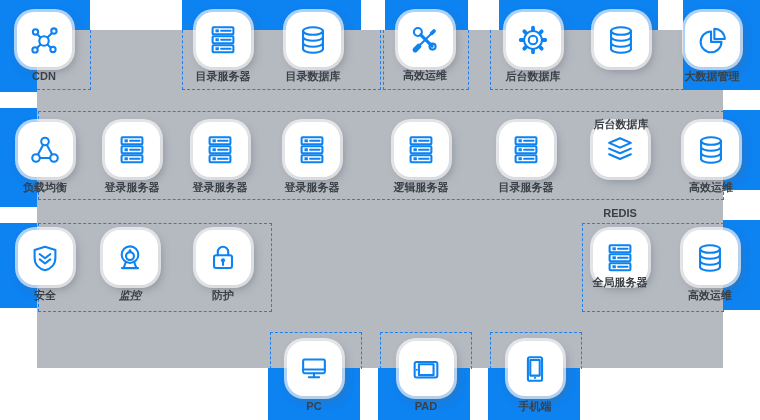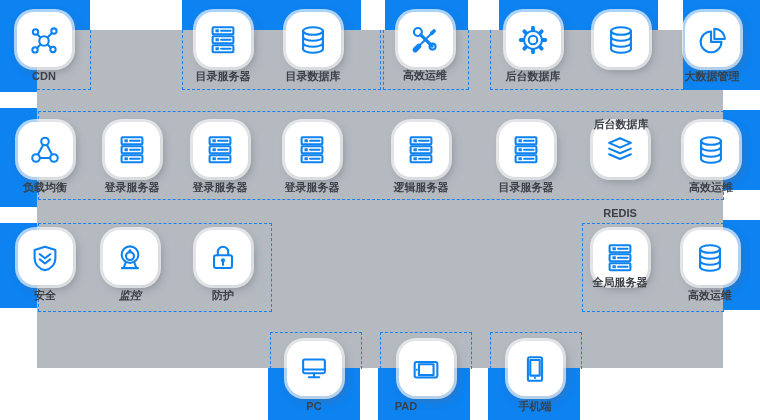--- a/index.html
+++ b/index.html
@@ -314,21 +314,21 @@
     <div class="nlabel" style="left: 266px; top: 400px;">PC</div>
     <div class="node" style="left: 398.5px; top: 341px;">
       <span>
         <svg viewBox="0 0 36 36" width="34" height="34" fill="none" stroke="#0d82f1" stroke-width="2.2" stroke-linecap="round" stroke-linejoin="round">
           <rect x="6" y="10.5" width="24" height="16.5" rx="2"></rect>
           <rect x="10.5" y="13" width="15.5" height="11.5"></rect>
           <circle cx="8.2" cy="18.8" r="1.1" fill="#0d82f1" stroke="none"></circle>
         </svg>
       </span>
     </div>
-    <div class="nlabel" style="left: 358px; top: 400px; text-align: center;">PAD</div>
+    <div class="nlabel" style="left: 378px; top: 400px; text-align: center;">PAD</div>
     <div class="node" style="left: 507.5px; top: 341px;">
       <span>
         <svg viewBox="0 0 36 36" width="34" height="34" fill="none" stroke="#0d82f1" stroke-width="2.2" stroke-linecap="round" stroke-linejoin="round">
           <rect x="10.5" y="5.5" width="15" height="25" rx="2"></rect>
           <rect x="13" y="8.5" width="10" height="16.5"></rect>
           <circle cx="18" cy="27.3" r="1.2" fill="#0d82f1" stroke="none"></circle>
         </svg>
       </span>
     </div>
     <div class="nlabel" style="left: 487px; top: 400px;">手机端</div>

